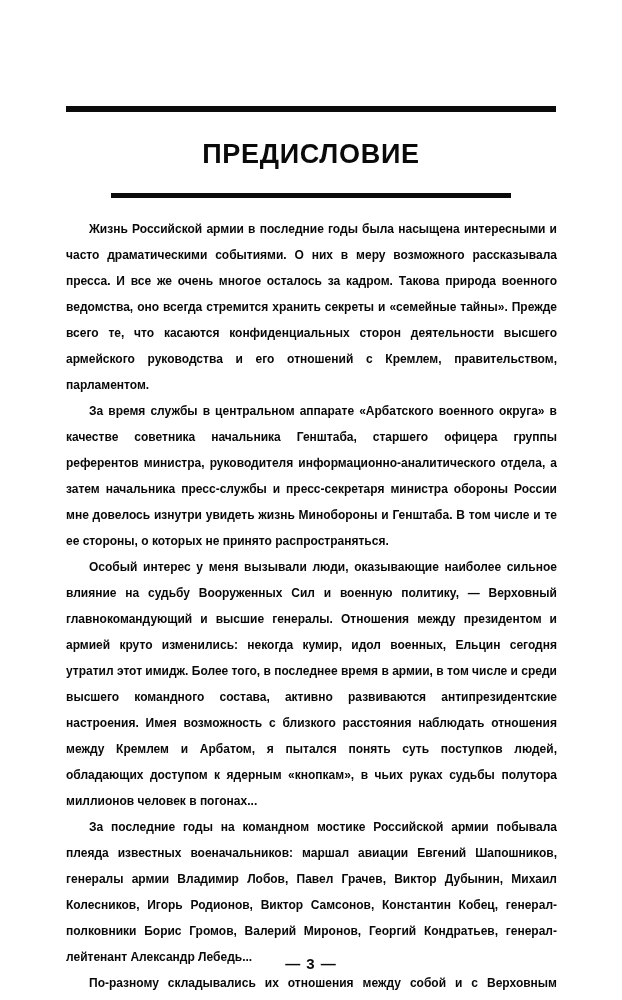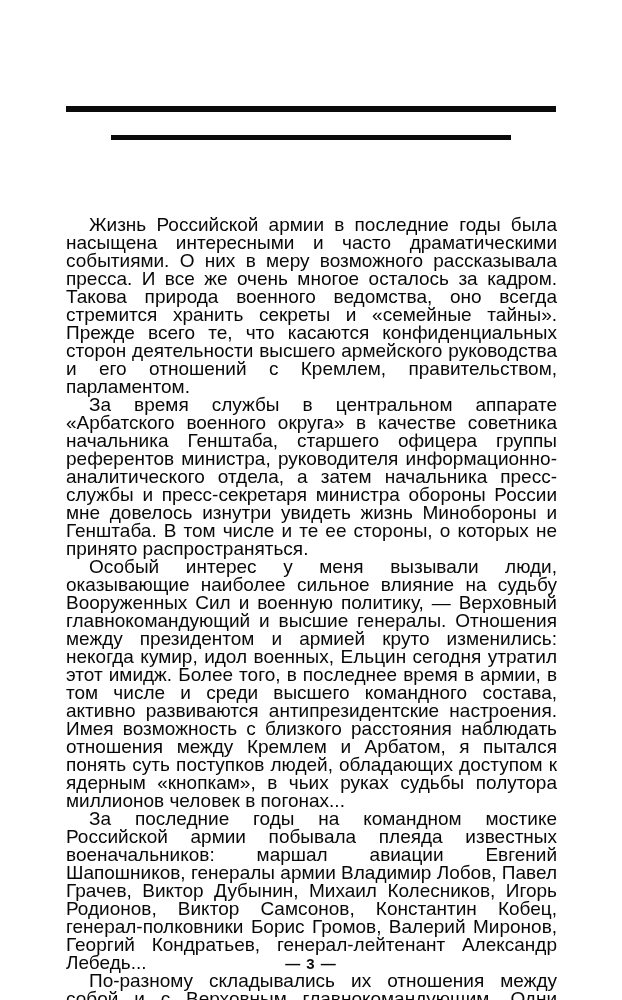--- a/index.html
+++ b/index.html
@@ -66,23 +66,23 @@
     position: absolute;
     left: 66px;
     top: 216px;
     width: 491px;
   }
 
   .body-column p {
     margin: 0;
     text-align: justify;
     text-justify: inter-word;
-    font-size: 19px;
-    font-weight: normal;
-    line-height: 18px;
+    font-size: 12px;
+    font-weight: bold;
+    line-height: 26px;
     text-indent: 23px;
     color: #080808;
     -webkit-hyphens: none;
     hyphens: none;
     word-spacing: 0px;
   }
 
   
   .folio {
     position: absolute;
@@ -96,20 +96,21 @@
     color: #0a0a0a;
   }
 </style>
 </head>
 <body>
 
 <div class="page">
 
   <div class="heading-block">
     <div class="rule-top"></div>
+    <h1 class="chapter-title">ПРЕДИСЛОВИЕ</h1>
     <div class="rule-bottom-wrap">
       <div class="rule-bottom"></div>
     </div>
   </div>
 
   <div class="body-column">
     <p>Жизнь Российской армии в последние годы была насыщена интересными и часто драматическими событиями. О них в меру возможного рассказывала пресса. И все же очень многое осталось за кадром. Такова природа военного ведомства, оно всегда стремится хранить секреты и «семейные тайны». Прежде всего те, что касаются конфиденциальных сторон деятельности высшего армейского руководства и его отношений с Кремлем, правительством, парламентом.</p>
     <p>За время службы в центральном аппарате «Арбатского военного округа» в качестве советника начальника Генштаба, старшего офицера группы референтов министра, руководителя информационно-аналитического отдела, а затем начальника пресс-службы и пресс-секретаря министра обороны России мне довелось изнутри увидеть жизнь Минобороны и Генштаба. В том числе и те ее стороны, о которых не принято распространяться.</p>
     <p>Особый интерес у меня вызывали люди, оказывающие наиболее сильное влияние на судьбу Вооруженных Сил и военную политику, — Верховный главнокомандующий и высшие генералы. Отношения между президентом и армией круто изменились: некогда кумир, идол военных, Ельцин сегодня утратил этот имидж. Более того, в последнее время в армии, в том числе и среди высшего командного состава, активно развиваются антипрезидентские настроения. Имея возможность с близкого расстояния наблюдать отношения между Кремлем и Арбатом, я пытался понять суть поступков людей, обладающих доступом к ядерным «кнопкам», в чьих руках судьбы полутора миллионов человек в погонах...</p>
     <p>За последние годы на командном мостике Российской армии побывала плеяда известных военачальников: маршал авиации Евгений Шапошников, генералы армии Владимир Лобов, Павел Грачев, Виктор Дубынин, Михаил Колесников, Игорь Родионов, Виктор Самсонов, Константин Кобец, генерал-полковники Борис Громов, Валерий Миронов, Георгий Кондратьев, генерал-лейтенант Александр Лебедь...</p>

